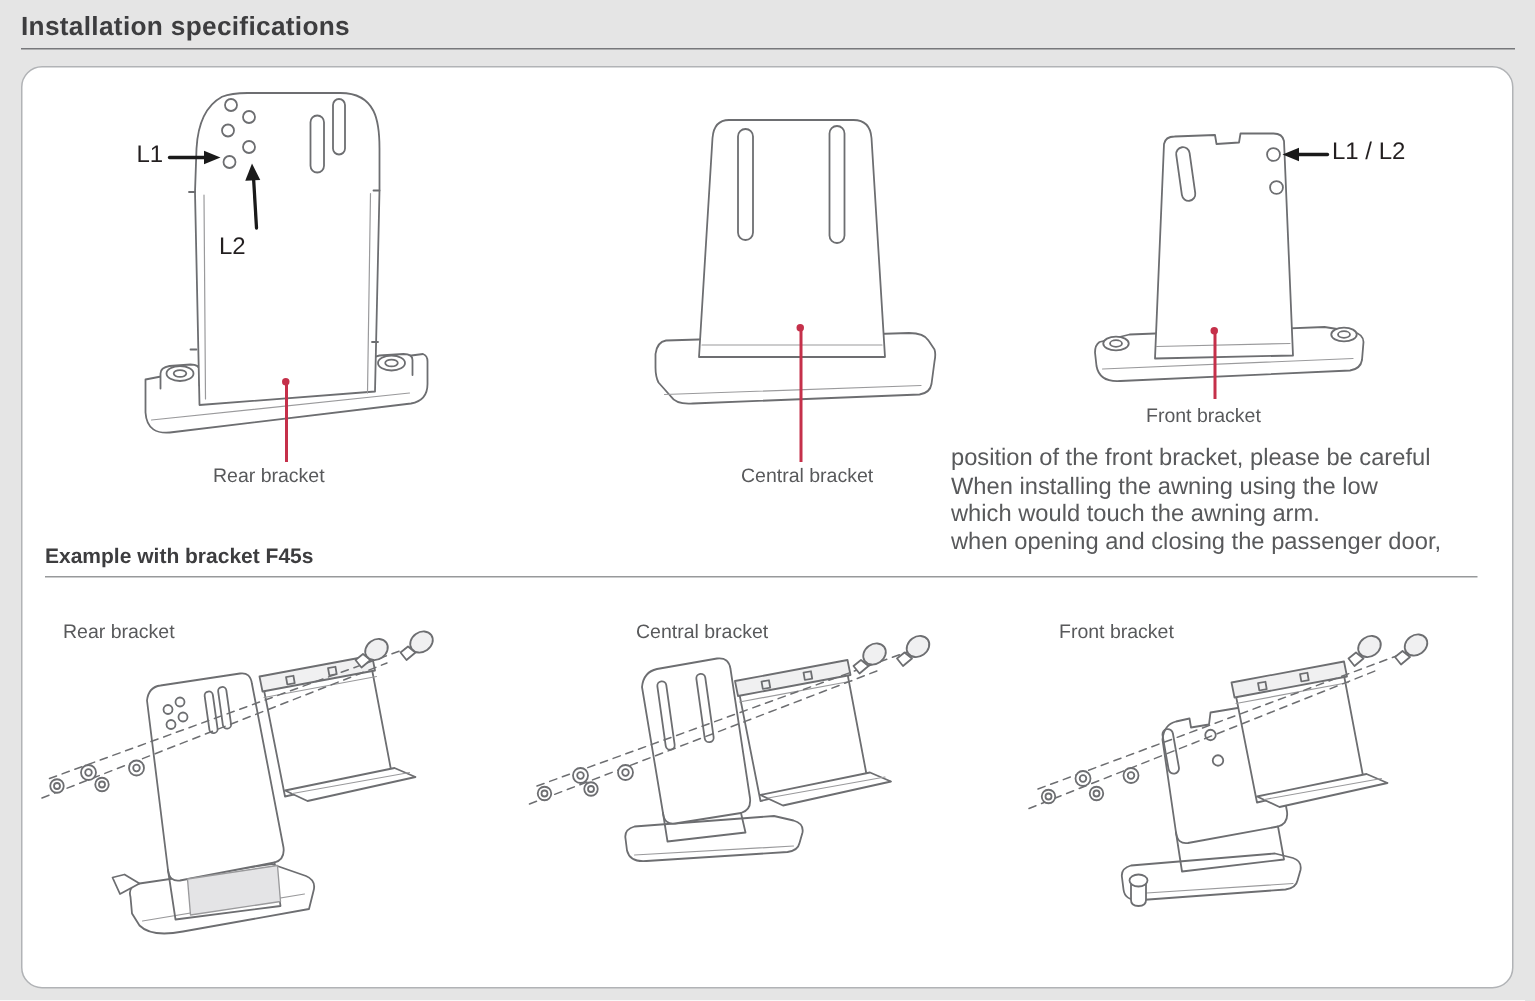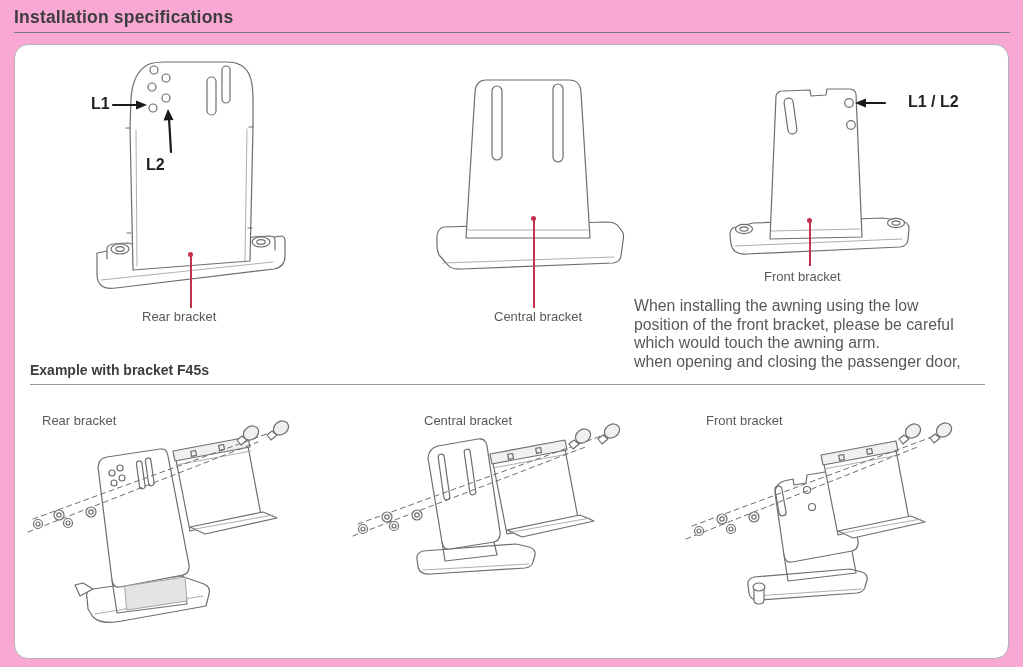--- a/index.html
+++ b/index.html
@@ -1,25 +1,25 @@
 <!DOCTYPE html>
 <html><head>
 <meta charset="utf-8">
 <style>
   html,body { margin:0; padding:0; background:#ffffff; }
   .page {
-    position:relative; width:1023px; height:667px; background:#f9a8d4;
+    position:relative; width:1023px; height:667px; background:#e5e5e5;
     font-family:"Liberation Sans", sans-serif; color:#58595b; overflow:hidden;
   }
   .abs { position:absolute; }
   .page-title { font-size:17.5px; font-weight:bold; color:#3d3d3f; letter-spacing:.2px; white-space:nowrap; }
   .title-rule { border-top:1.4px solid #77787b; height:0; }
   .panel { border:1.5px solid #b1b3b6; border-radius:14px; background:#fff; }
   .lbl { font-size:13px; color:#58595b; white-space:nowrap; }
-  .mark { font-size:16px; font-weight:bold; color:#231f20; white-space:nowrap; }
+  .mark { font-size:16px; font-weight:normal; color:#231f20; white-space:nowrap; }
   .h2 { font-size:14px; font-weight:bold; color:#3d3d3f; white-space:nowrap; }
   .h2-rule { border-top:1.5px solid #97999b; height:0; }
   .warning { font-size:15.8px; line-height:18.6px; color:#58595b; }
   .warning div { white-space:nowrap; }
   .leader { width:1.6px; background:#c5304a; }
   .leader::before {
     content:""; position:absolute; left:-1.7px; top:-4px;
     width:5px; height:5px; border-radius:50%; background:#c5304a;
   }
   svg.fig path, svg.fig rect, svg.fig circle, svg.fig ellipse, svg.fig line {
@@ -92,27 +92,27 @@
     <rect x="61" y="16" width="9" height="36" rx="4.5" transform="rotate(-8 65.5 34)"></rect>
     <circle cx="124" cy="21" r="4.3"></circle>
     <circle cx="126" cy="43" r="4.3"></circle>
     <ellipse class="wfill" cx="19" cy="147" rx="8.5" ry="4.6"></ellipse>
       <ellipse cx="19" cy="147" rx="4" ry="2.2"></ellipse>
     <ellipse class="wfill" cx="171" cy="141" rx="8.5" ry="4.6"></ellipse>
       <ellipse cx="171" cy="141" rx="4" ry="2.2"></ellipse>
     <path class="dark" d="M138,21 L160,21"></path>
     <polygon class="arrow" points="130,21 141,16.5 141,25.5"></polygon>
   </svg>
-  <div class="abs mark" style="left:908px; top:93px;">L1 / L2</div>
+  <div class="abs mark" style="left:888px; top:93px;">L1 / L2</div>
   <div class="abs leader" style="left:809px; top:222px; height:44px;"></div>
   <div class="abs lbl" style="left:764px; top:269px;">Front bracket</div>
 
   <div class="abs warning" style="left:634px; top:297px; width:390px;">
+    <div>position of the front bracket, please be careful</div>
     <div>When installing the awning using the low</div>
-    <div>position of the front bracket, please be careful</div>
     <div>which would touch the awning arm.</div>
     <div>when opening and closing the passenger door,</div>
   </div>
 
   <div class="abs h2" style="left:30px; top:362px;">Example with bracket F45s</div>
   <div class="abs h2-rule" style="left:30px; top:384px; width:955px;"></div>
 
   <div class="abs lbl" style="left:42px; top:413px;">Rear bracket</div>
   <div class="abs lbl" style="left:424px; top:413px;">Central bracket</div>
   <div class="abs lbl" style="left:706px; top:413px;">Front bracket</div>

